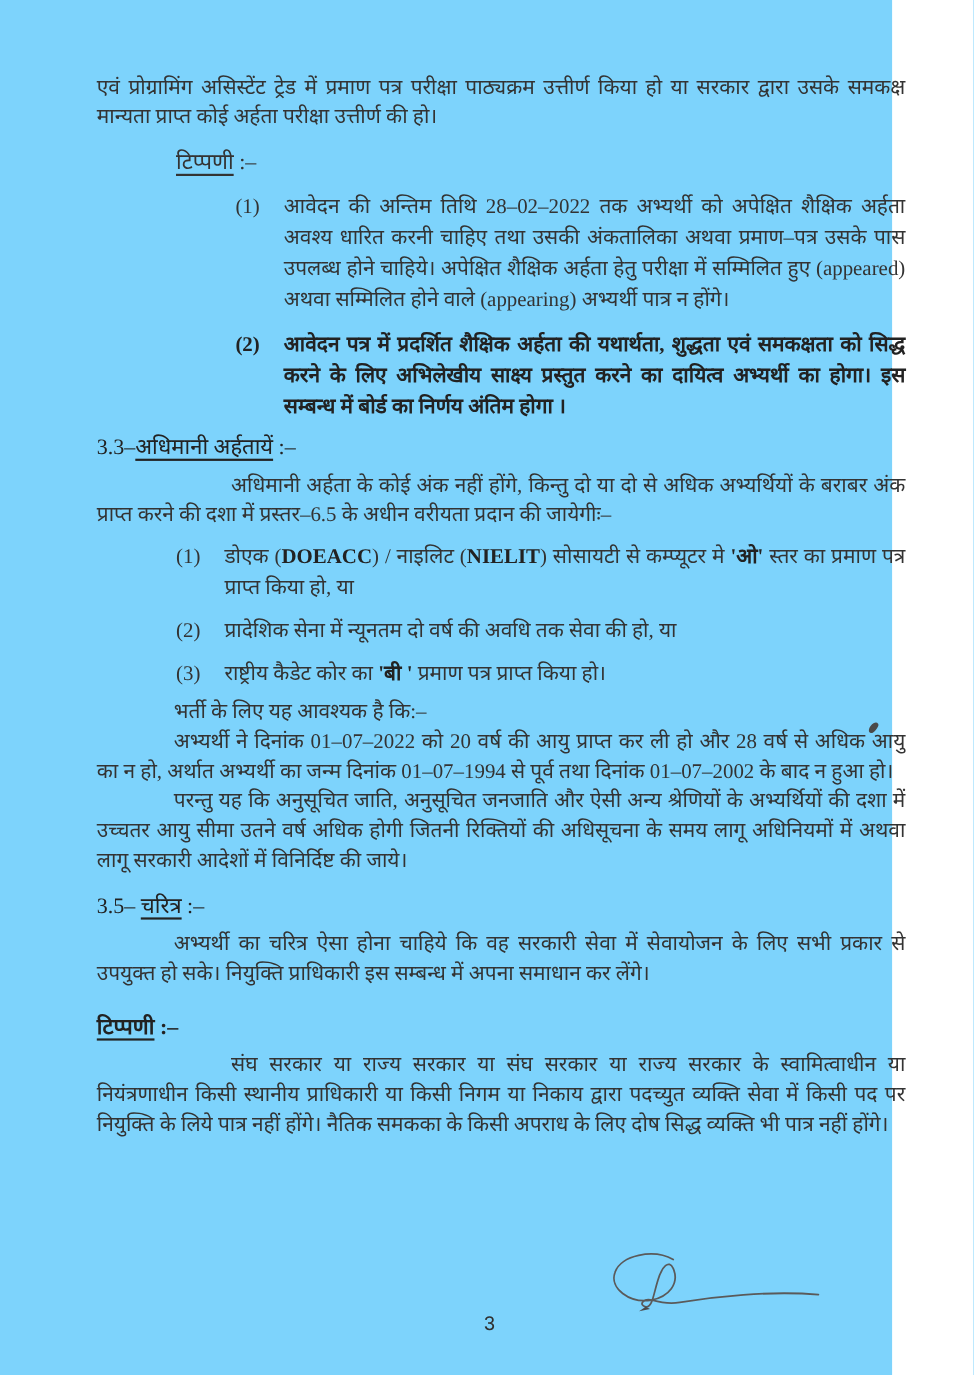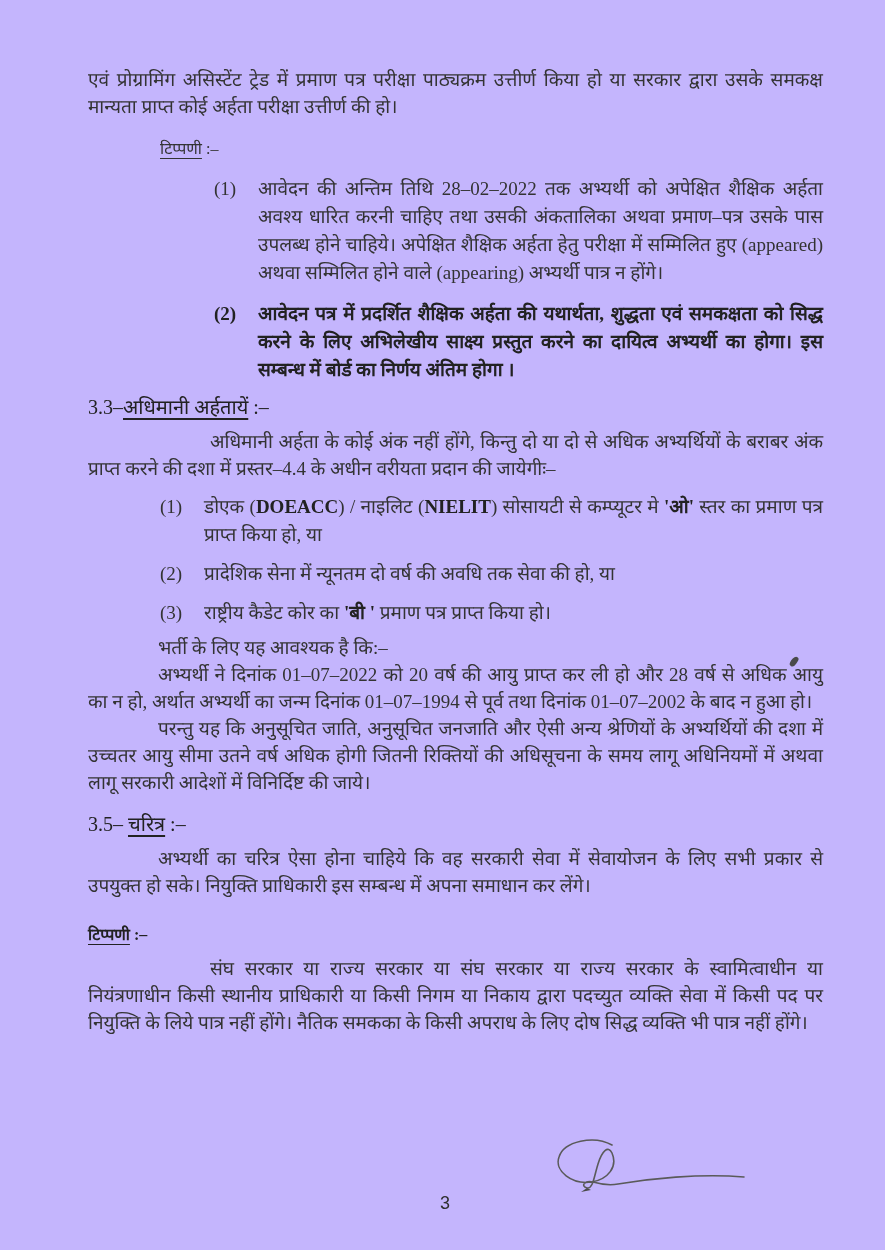--- a/index.html
+++ b/index.html
@@ -5,42 +5,42 @@
   html, body { margin: 0; padding: 0; }
   body {
     width: 885px; height: 1250px;
     background: #ffffff;
     font-family: "Liberation Serif", "DejaVu Serif", serif;
     color: #333333;
     overflow: hidden;
   }
   .page {
     position: relative;
-    width: 885px; height: 1250px;
-    background: #c4b5fd;
+    width: 811px; height: 1250px;
+    background: #7dd3fc;
   }
   .content {
     position: absolute;
     left: 0; top: 0;
     width: 885px;
     padding: 66px 62px 0 88px;
     box-sizing: border-box;
     font-size: 19px;
     line-height: 27px;
   }
   .para {
     text-align: justify;
     margin: 0;
   }
   .indent-sm { text-indent: 70px; }
   .indent-lg { text-indent: 122px; }
 
   .note-heading {
     margin: 15px 0 0 72px;
-    font-size: 16px;
+    font-size: 20px;
   }
   .note-heading .u { text-decoration: underline; text-underline-offset: 4px; }
 
   .sec-heading {
     margin: 10px 0 0 0;
     font-size: 20px;
     font-weight: normal;
     color: #222222;
   }
   .sec-heading .u { text-decoration: underline; text-underline-offset: 4px; }
@@ -99,21 +99,21 @@
         <span class="txt">आवेदन की अन्तिम तिथि 28–02–2022 तक अभ्यर्थी को अपेक्षित शैक्षिक अर्हता अवश्य धारित करनी चाहिए तथा उसकी अंकतालिका अथवा प्रमाण–पत्र उसके पास उपलब्ध होने चाहिये। अपेक्षित शैक्षिक अर्हता हेतु परीक्षा में सम्मिलित हुए (appeared) अथवा सम्मिलित होने वाले (appearing) अभ्यर्थी पात्र न होंगे।</span>
       </div>
       <div class="note-item emph">
         <span class="num">(2)</span>
         <span class="txt">आवेदन पत्र में प्रदर्शित शैक्षिक अर्हता की यथार्थता, शुद्धता एवं समकक्षता को सिद्ध करने के लिए अभिलेखीय साक्ष्य प्रस्तुत करने का दायित्व अभ्यर्थी का होगा। इस सम्बन्ध में बोर्ड का निर्णय अंतिम होगा ।</span>
       </div>
     </div>
 
     <div class="sec-heading"><span>3.3–</span><span class="u">अधिमानी अर्हतायें</span><span> :–</span></div>
 
-    <p class="para indent-lg mt-para">अधिमानी अर्हता के कोई अंक नहीं होंगे, किन्तु दो या दो से अधिक अभ्यर्थियों के बराबर अंक प्राप्त करने की दशा में प्रस्तर–4.4 के अधीन वरीयता प्रदान की जायेगीः–</p>
+    <p class="para indent-lg mt-para">अधिमानी अर्हता के कोई अंक नहीं होंगे, किन्तु दो या दो से अधिक अभ्यर्थियों के बराबर अंक प्राप्त करने की दशा में प्रस्तर–6.5 के अधीन वरीयता प्रदान की जायेगीः–</p>
 
     <div class="pref-list">
       <div class="pref-item">
         <span class="num">(1)</span>
         <span class="txt"><span>डोएक (</span><span class="b">DOEACC</span><span>) / नाइलिट (</span><span class="b">NIELIT</span><span>) सोसायटी से कम्प्यूटर मे </span><span class="b">'ओ'</span><span> स्तर का प्रमाण पत्र प्राप्त किया हो, या</span></span>
       </div>
       <div class="pref-item">
         <span class="num">(2)</span>
         <span class="txt">प्रादेशिक सेना में न्यूनतम दो वर्ष की अवधि तक सेवा की हो, या</span>
       </div>

